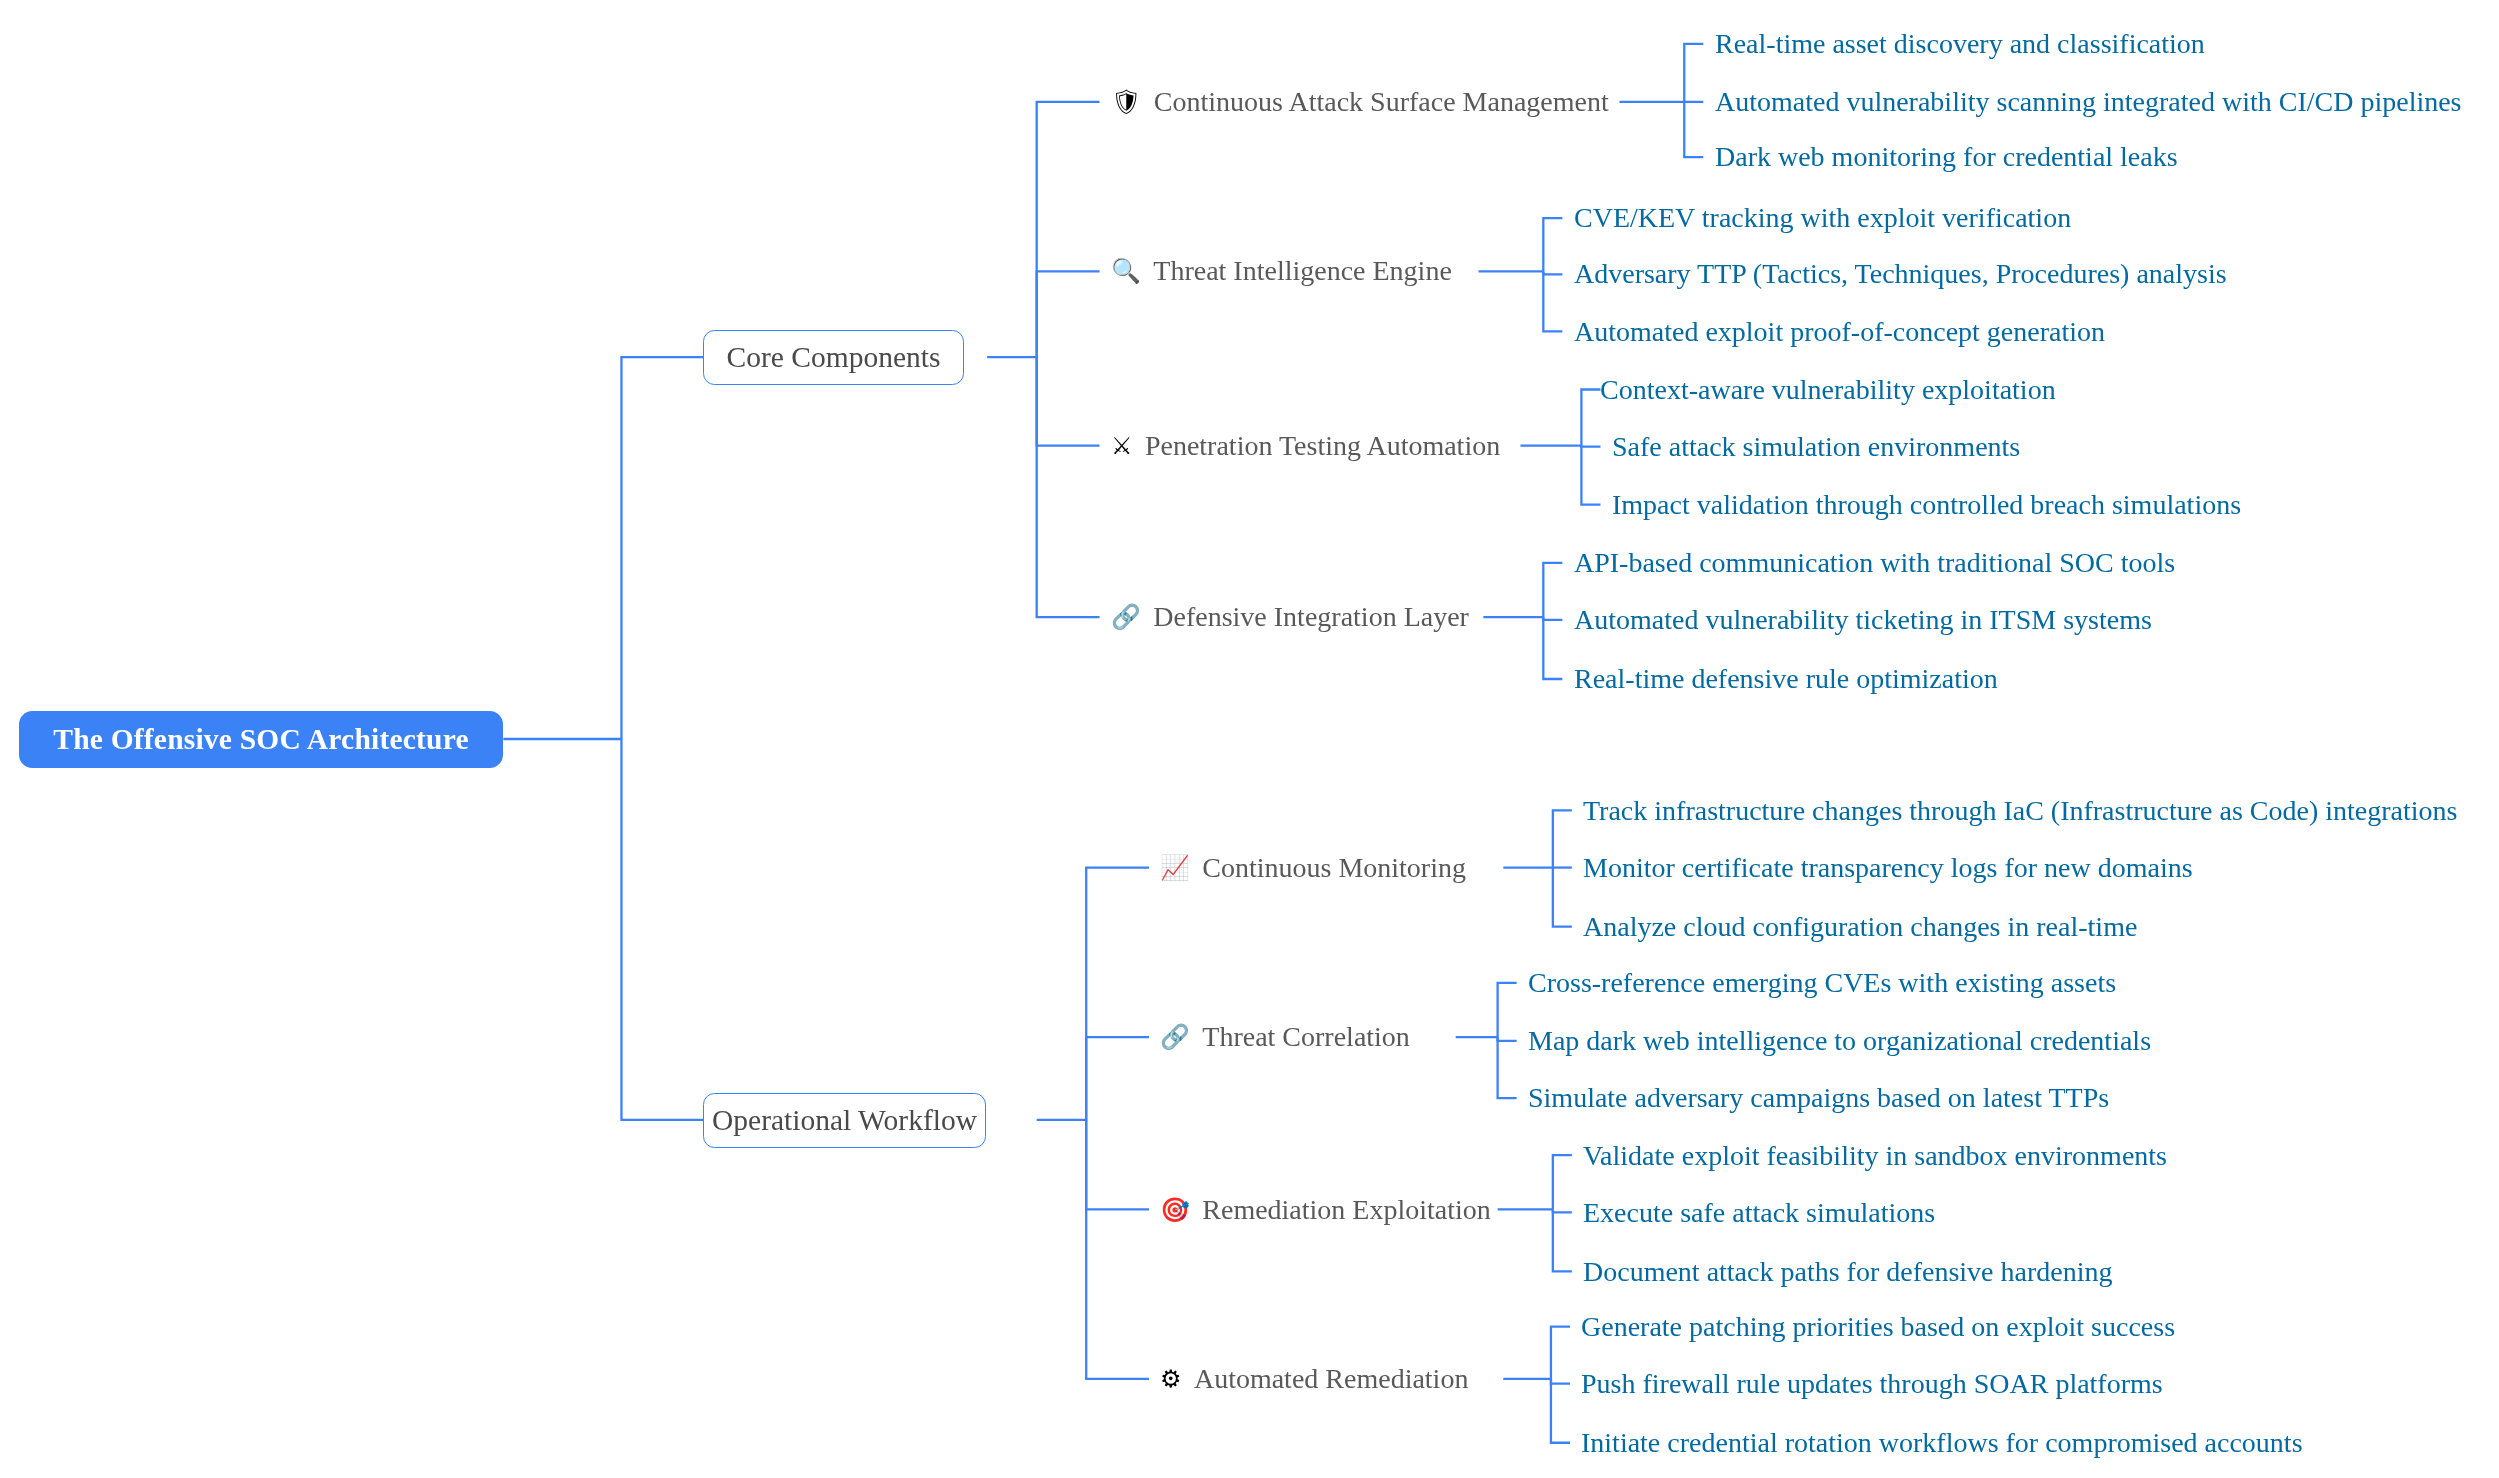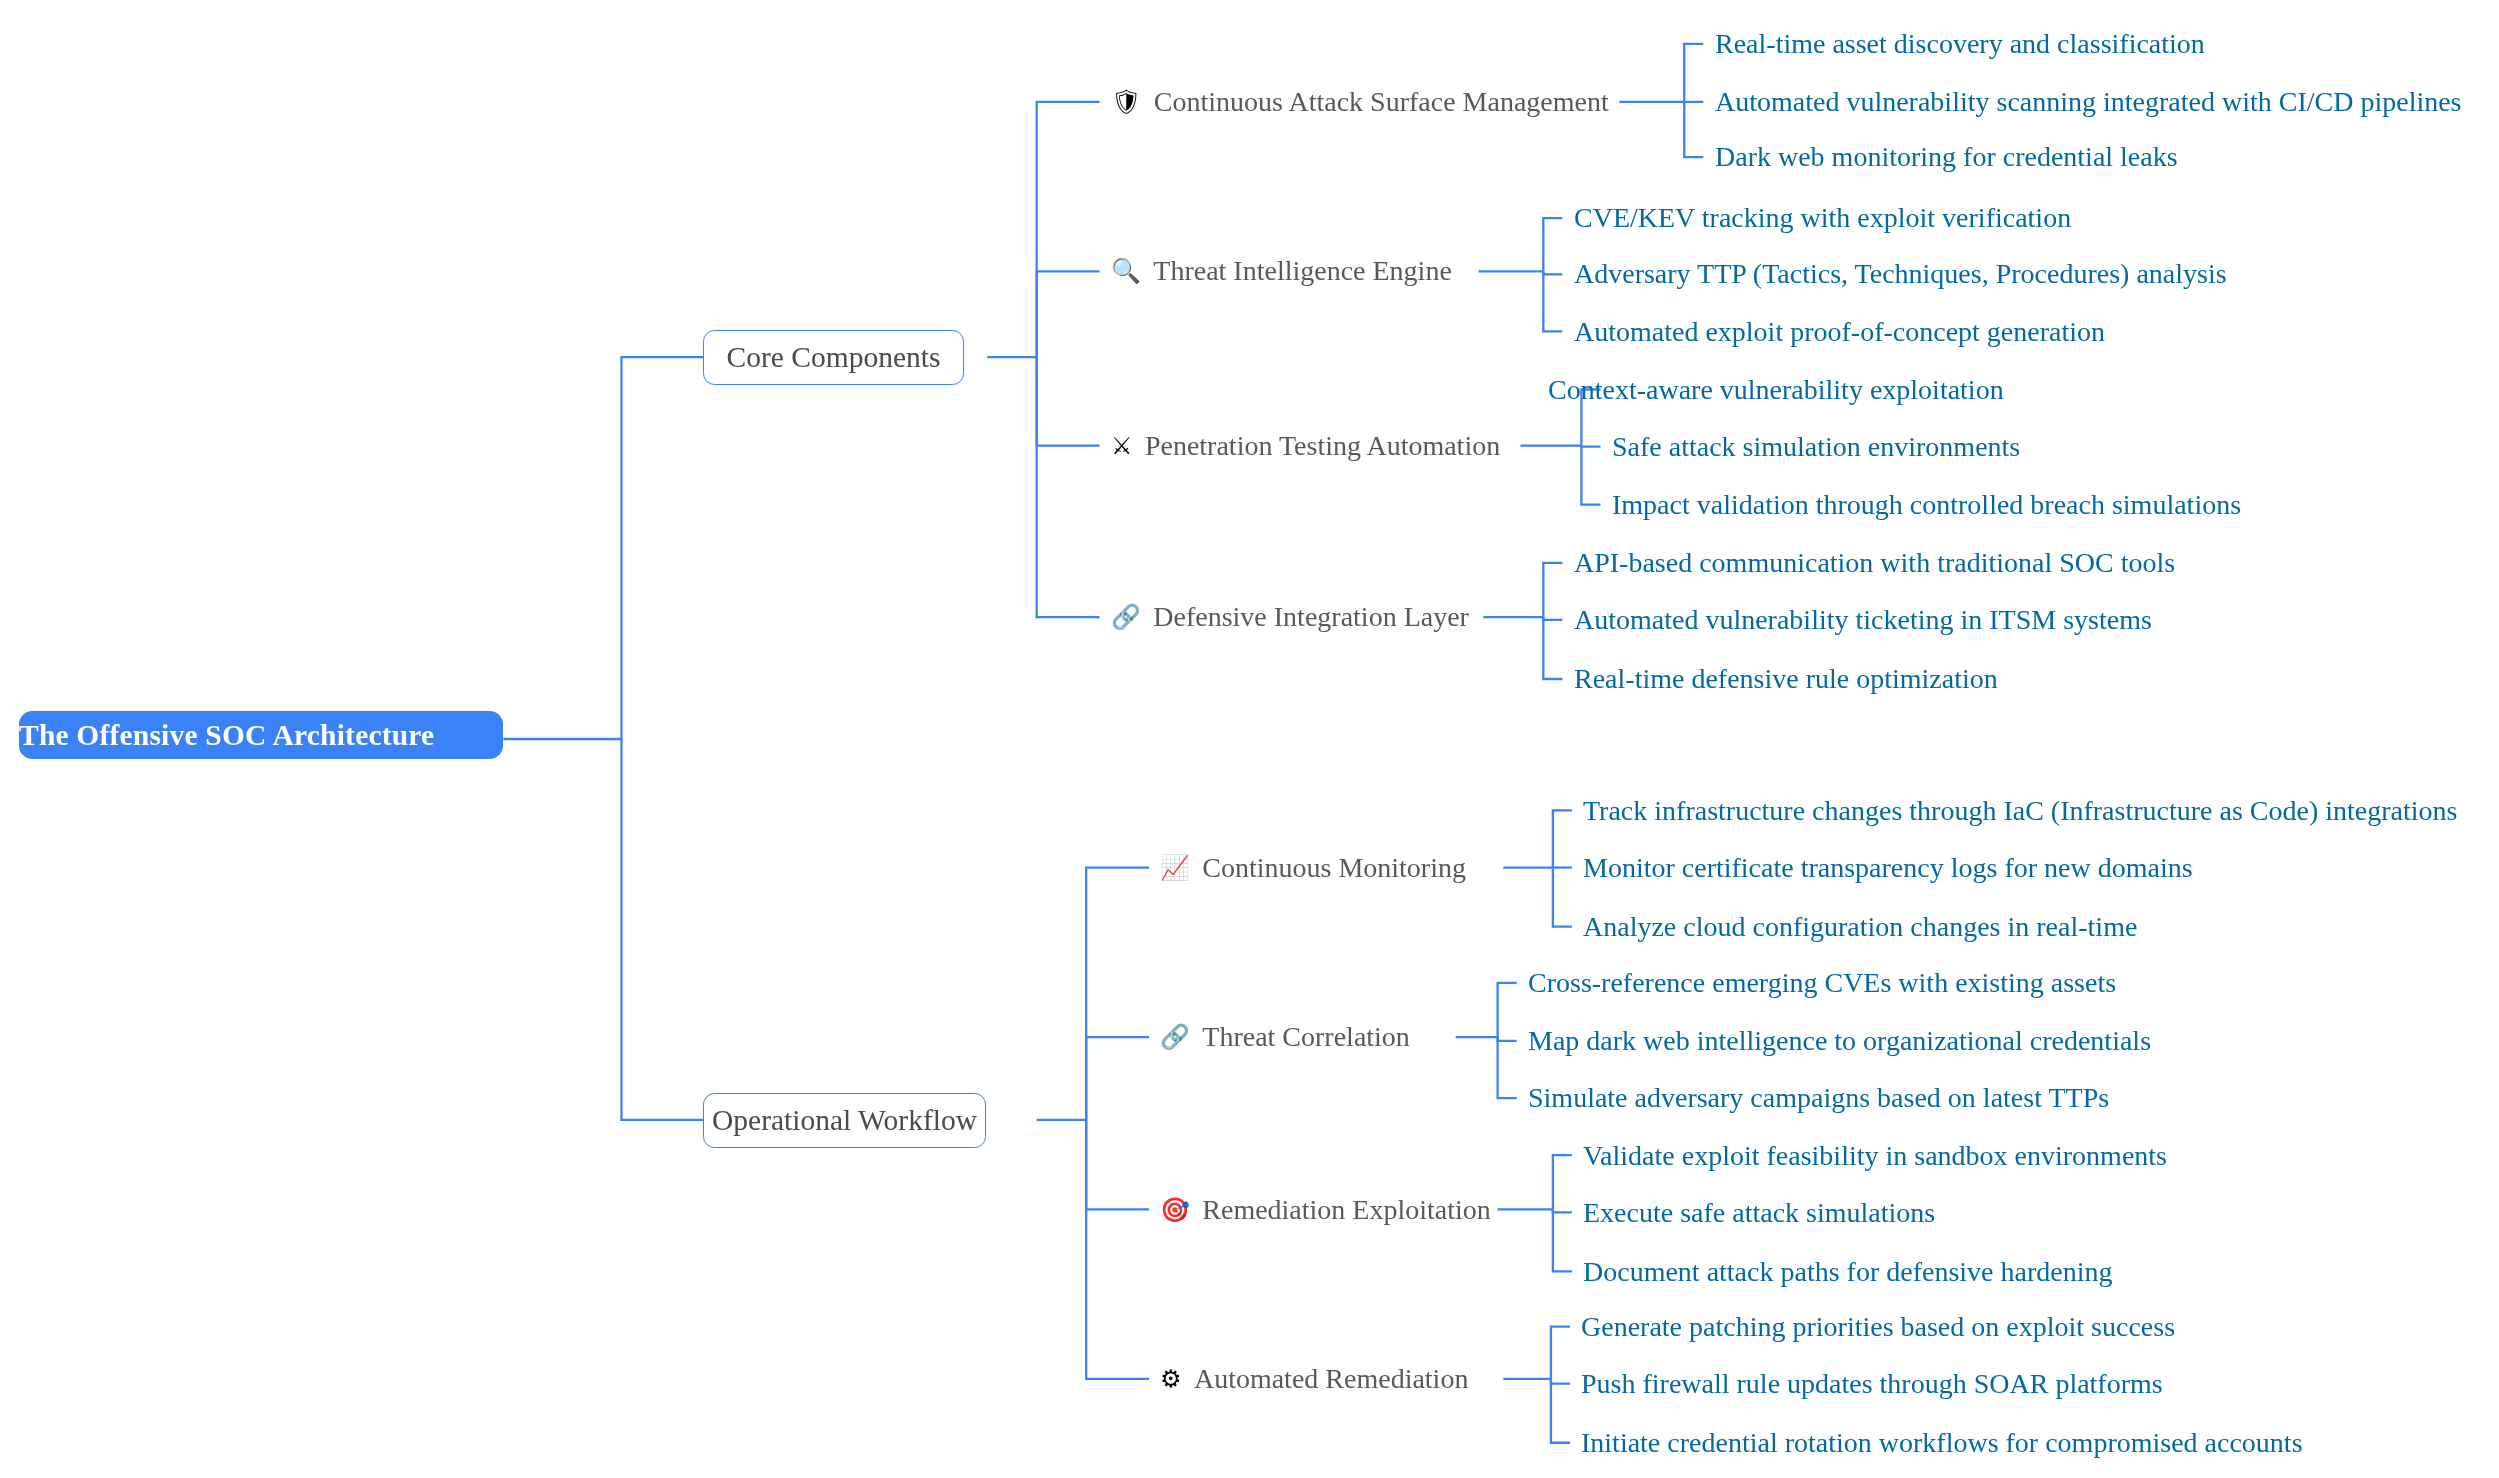--- a/index.html
+++ b/index.html
@@ -27,26 +27,26 @@
     height: 1478px;
     pointer-events: none;
   }
 
   
   .root-node {
     position: absolute;
     left: 19px;
     top: 711px;
     width: 484px;
-    height: 48px;
+    height: 57px;
     background: #3b82f6;
     border-radius: 13.3px;
     display: flex;
     align-items: center;
-    justify-content: flex-start;
+    justify-content: center;
     box-sizing: border-box;
   }
   .root-label {
     color: #ffffff;
     font-weight: bold;
     font-size: 29.5px;
     letter-spacing: 0.2px;
     white-space: nowrap;
   }
 
@@ -176,21 +176,21 @@
         <span class="topic-icon">🔍</span>
         <span class="topic-label">Threat Intelligence Engine</span>
       </div>
       <div class="leaf-node" style="left: 1574px; top: 218px;">CVE/KEV tracking with exploit verification</div>
       <div class="leaf-node" style="left: 1574px; top: 274px;">Adversary TTP (Tactics, Techniques, Procedures) analysis</div>
       <div class="leaf-node" style="left: 1574px; top: 332px;">Automated exploit proof-of-concept generation</div>
       <div class="topic-node" style="left: 1111px; top: 446px;">
         <span class="topic-icon">⚔</span>
         <span class="topic-label">Penetration Testing Automation</span>
       </div>
-      <div class="leaf-node" style="left: 1548px; top: 390px; text-align: center;">Context-aware vulnerability exploitation</div>
+      <div class="leaf-node" style="left: 1600px; top: 390px; text-align: center;">Context-aware vulnerability exploitation</div>
       <div class="leaf-node" style="left: 1612px; top: 447px;">Safe attack simulation environments</div>
       <div class="leaf-node" style="left: 1612px; top: 505px;">Impact validation through controlled breach simulations</div>
       <div class="topic-node" style="left: 1111px; top: 617px;">
         <span class="topic-icon">🔗</span>
         <span class="topic-label">Defensive Integration Layer</span>
       </div>
       <div class="leaf-node" style="left: 1574px; top: 563px;">API-based communication with traditional SOC tools</div>
       <div class="leaf-node" style="left: 1574px; top: 620px;">Automated vulnerability ticketing in ITSM systems</div>
       <div class="leaf-node" style="left: 1574px; top: 679px;">Real-time defensive rule optimization</div>
       <div class="topic-node" style="left: 1160px; top: 868px;">

